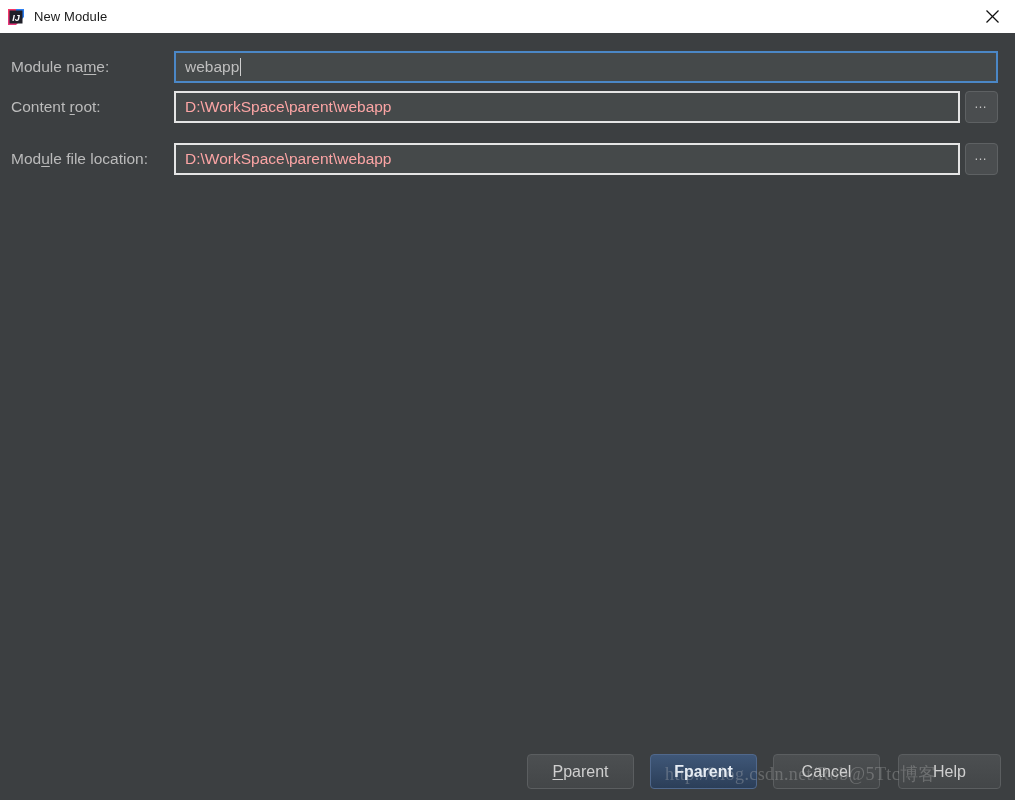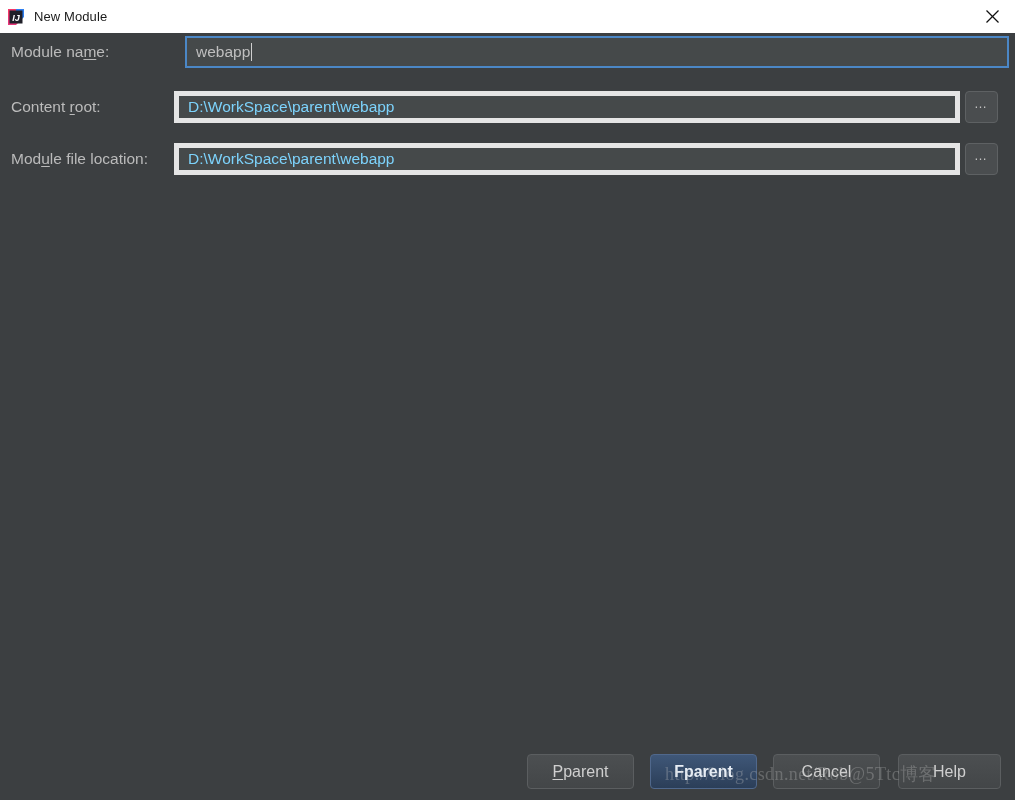--- a/index.html
+++ b/index.html
@@ -69,41 +69,41 @@
   }
 
   .row {
     position: absolute;
     left: 0;
     width: 1015px;
     height: 33px;
     display: flex;
     align-items: center;
   }
-  .row.r0 { top: 2px; }
+  .row.r0 { top: 17px; }
   .row.r1 { top: 57px; }
   .row.r2 { top: 109px; }
 
   .lbl {
     font-size: 15.5px;
     color: #bbbbbb;
     white-space: nowrap;
     padding-left: 11px;
     flex: 0 0 auto;
     width: 174px;
     box-sizing: border-box;
   }
   .lbl u { text-decoration: underline; text-underline-offset: 2px; }
 
   .field {
     box-sizing: border-box;
     height: 32px;
     background: #45494a;
-    border: 5px solid #e5e5e5;
-    color: #7dd3fc;
+    border: 2px solid #e5e5e5;
+    color: #fca5a5;
     font-size: 15.5px;
     display: flex;
     align-items: center;
     padding: 0 2px 0 9px;
     position: relative;
     flex: 0 0 auto;
   }
   .field.focused {
     border: 2px solid #4b87c6;
     background: #45494a;
@@ -111,21 +111,21 @@
   }
   .field .val { white-space: nowrap; }
   .caret {
     display: inline-block;
     width: 1px;
     height: 18px;
     background: #cfcfcf;
     margin-left: 1px;
   }
 
-  .field.w-name  { width: 824px; margin-left: 11px; }
+  .field.w-name  { width: 824px; }
   .field.w-path  { width: 786px; }
 
   .browse {
     box-sizing: border-box;
     width: 33px;
     height: 32px;
     margin-left: 5px;
     background: #4a4d4f;
     border: 1px solid #5e6163;
     border-radius: 4px;

